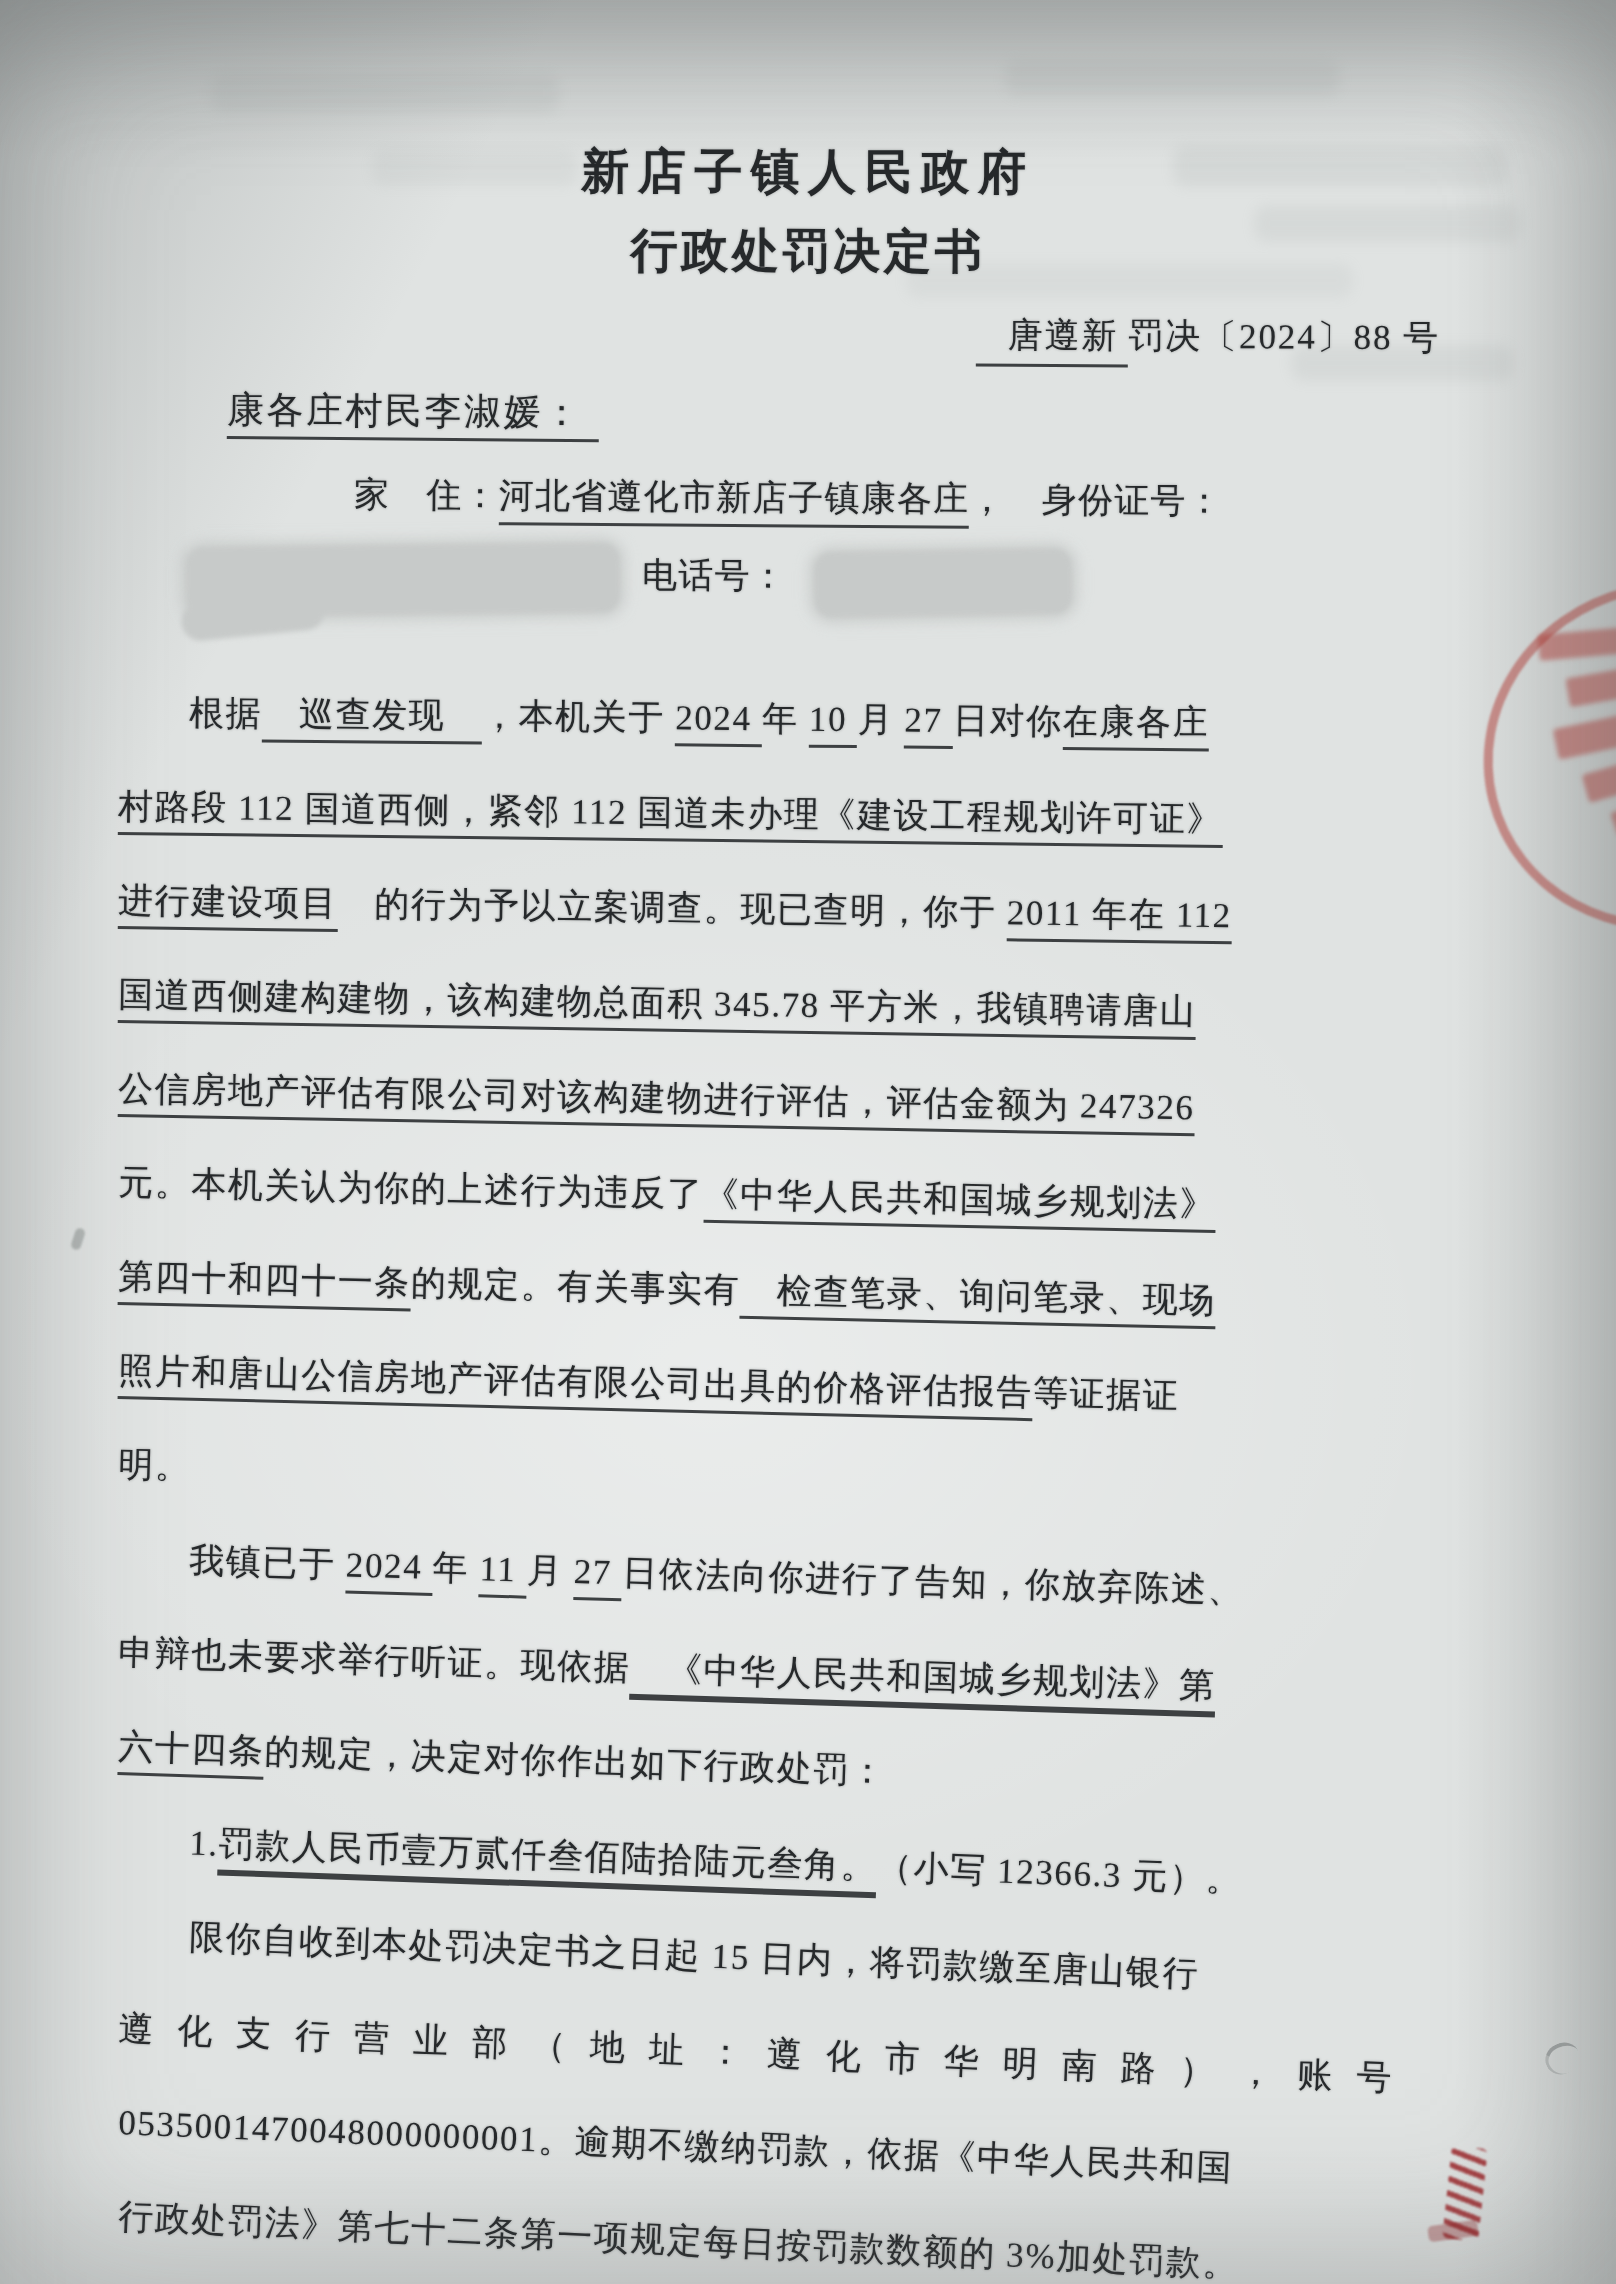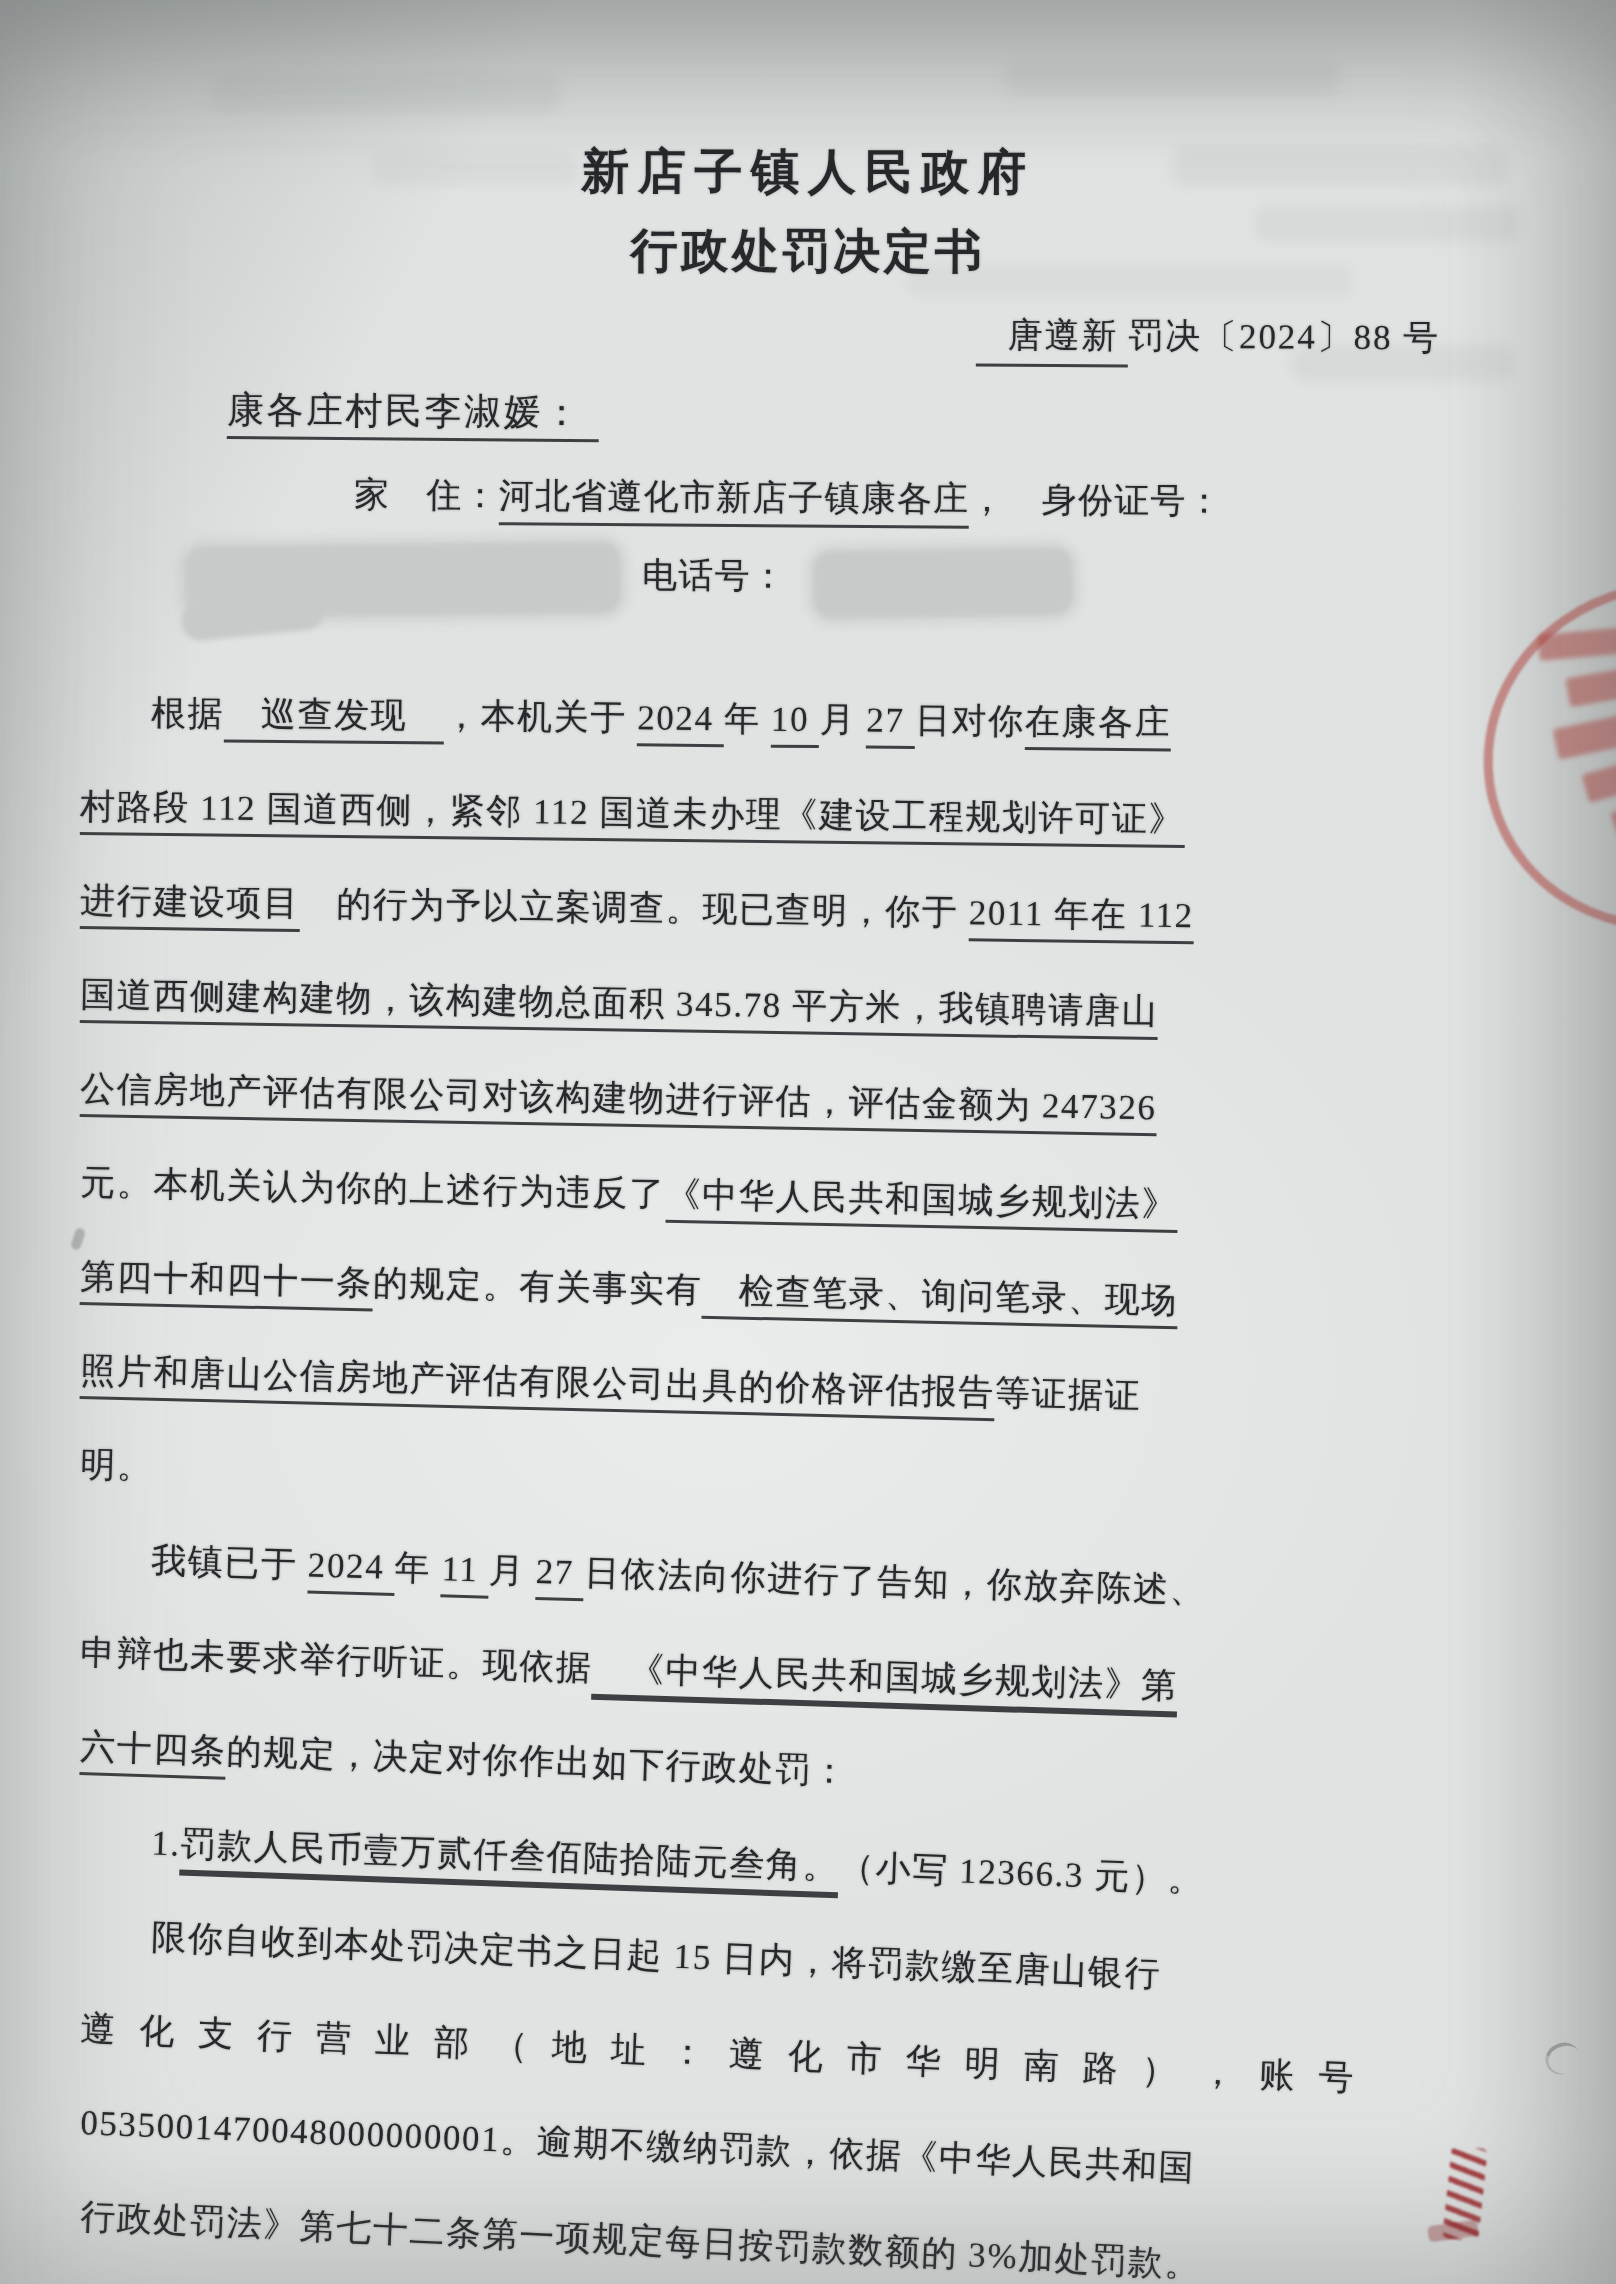--- a/index.html
+++ b/index.html
@@ -28,21 +28,21 @@
   .name{margin:34px 0 0 227px;font-size:37px;letter-spacing:2.5px;transform:rotate(.5deg)}
   .name .u{padding-right:16px;padding-bottom:6.2px}
   .residence{margin:35px 0 0 354px;font-size:35px;letter-spacing:1.2px;transform:rotate(.45deg)}
   .contact{position:relative;height:86px;margin-top:21px;transform:rotate(.45deg)}
   .plabel{position:absolute;left:642px;top:8.7px;font-size:35px;letter-spacing:1.2px}
   .blob{position:absolute;background:#c7cac9;border-radius:17.4px;filter:blur(2.5px);
         box-shadow:0 0 12.4px 5px rgba(199,202,201,.85)}
   .blob1{left:186px;top:3.7px;width:434px;height:70px;transform:rotate(-1.1deg)}
   .blob1::after{content:"";position:absolute;left:-5px;bottom:-18.6px;width:143px;height:38px;background:#c7cac9;border-radius:18.6px;transform:rotate(-5deg)}
   .blob2{left:814px;top:5px;width:258px;height:66px;transform:rotate(-1.4deg)}
-  .bodywrap{margin-top:36px;padding-left:80px}
+  .bodywrap{margin-top:36px;padding-left:118px}
   .bl{font-size:35px;line-height:94px;letter-spacing:1.6px;white-space:nowrap;transform-origin:left 60%;}
   .bl .u{padding-bottom:5.6px}
   .ind{padding-left:71px}
   .stretch{letter-spacing:24px}
   .ghost{position:absolute;background:#9da3a2;opacity:.15;filter:blur(6.2px);border-radius:12.4px}
   .seal{position:absolute;left:1483px;top:582px;width:354px;height:330px;border-radius:50%;
         border:9.3px solid rgba(178,58,52,.5);transform:rotate(-14deg);filter:blur(1px)}
   .seal i{position:absolute;background:rgba(178,58,52,.5);filter:blur(1.9px);border-radius:3.7px;display:block}
   .seal .s1{left:76px;top:26px;width:133px;height:26px;transform:rotate(9deg)}
   .seal .s2{left:94px;top:70px;width:146px;height:28.6px;transform:rotate(4deg)}

